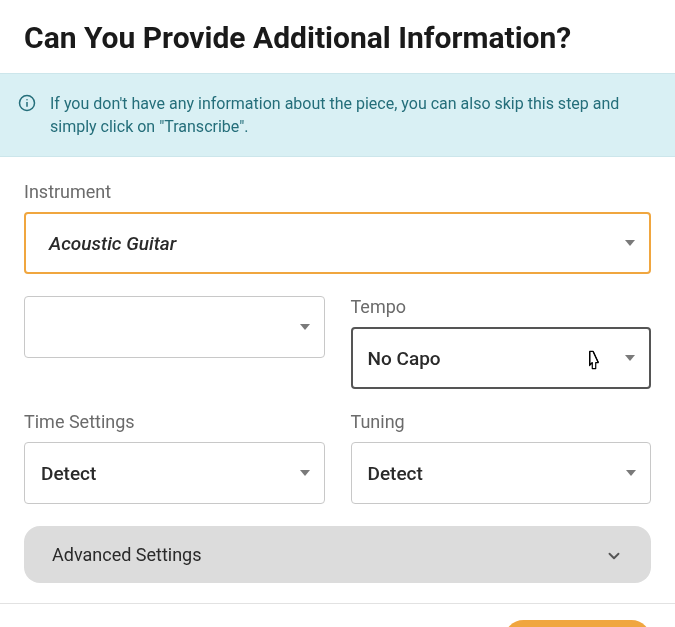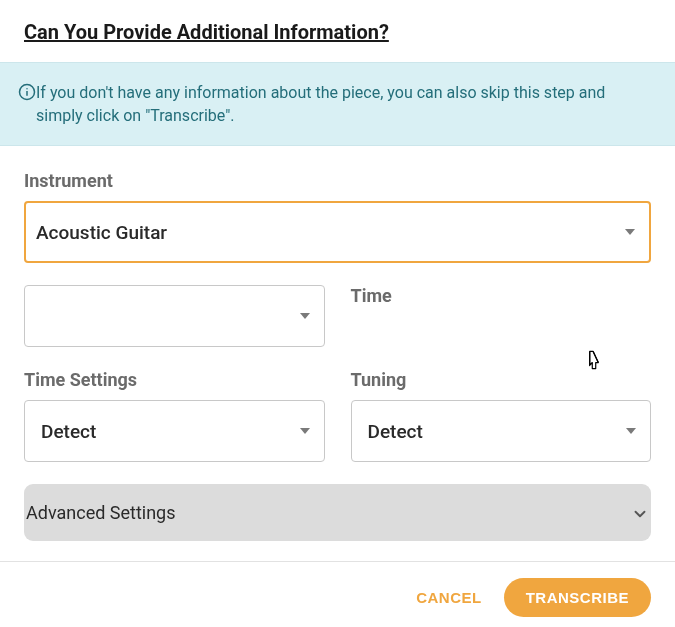--- a/index.html
+++ b/index.html
@@ -11,32 +11,32 @@
     font-family: -apple-system, BlinkMacSystemFont, "Segoe UI", Roboto, Arial, sans-serif;
     background: #fff;
     width: 675px;
     height: 627px;
     overflow: hidden;
   }
   .container {
     padding: 20px 24px 0 24px;
   }
   .title {
-    font-size: 20px;
+    font-size: 30px;
     font-weight: 700;
     color: #1a1a1a;
     margin-bottom: 18px;
-    text-decoration: underline;
   }
   .info-box {
     background: #d9f0f4;
     margin: 0 -24px;
     padding: 18px 24px 18px 18px;
     display: flex;
     align-items: flex-start;
+    gap: 14px;
     border-top: 1px solid #cce6eb;
     border-bottom: 1px solid #cce6eb;
   }
   .info-icon {
     flex-shrink: 0;
     width: 18px;
     height: 18px;
     margin-top: 2px;
   }
   .info-icon svg {
@@ -61,37 +61,38 @@
     flex: 1;
     min-width: 0;
   }
   .field.full {
     flex-basis: 100%;
   }
   .field-label {
     font-size: 18px;
     color: #6b6b6b;
     margin-bottom: 10px;
-    font-weight: 700;
+    font-weight: 400;
   }
   .select {
     position: relative;
     width: 100%;
     height: 62px;
     border: 1px solid #c8c8c8;
     border-radius: 4px;
     background: #fff;
     display: flex;
     align-items: center;
     padding: 0 44px 0 16px;
     cursor: pointer;
   }
   .select.highlight {
     border: 2px solid #f0a63f;
-    padding-left: 10px;
+    padding-left: 23px;
+    font-style: italic;
   }
   .select.focused {
     border: 2px solid #555;
     padding-left: 15px;
   }
   .select-value {
     font-size: 19px;
     color: #2a2a2a;
     font-weight: 500;
   }
@@ -101,22 +102,22 @@
     top: 50%;
     transform: translateY(-50%);
     width: 0;
     height: 0;
     border-left: 5px solid transparent;
     border-right: 5px solid transparent;
     border-top: 6px solid #7a7a7a;
   }
   .advanced {
     background: #dcdcdc;
-    border-radius: 9px;
-    padding: 18px 2px;
+    border-radius: 16px;
+    padding: 18px 28px;
     display: flex;
     align-items: flex-end;
     justify-content: space-between;
     cursor: pointer;
     margin-top: 4px;
   }
   .advanced-label {
     font-size: 18px;
     color: #2a2a2a;
     font-weight: 400;
@@ -199,21 +200,25 @@
       </div>
     </div>
 
     <div class="field-row">
       <div class="field">
         <div class="select">
           <span class="chevron"></span>
         </div>
       </div>
       <div class="field">
-        <div class="field-label">Time</div>
+        <div class="field-label">Tempo</div>
+        <div class="select focused">
+          <span class="select-value">No Capo</span>
+          <span class="chevron"></span>
+        </div>
       </div>
     </div>
 
     <div class="field-row">
       <div class="field">
         <div class="field-label">Time Settings</div>
         <div class="select">
           <span class="select-value">Detect</span>
           <span class="chevron"></span>
         </div>

